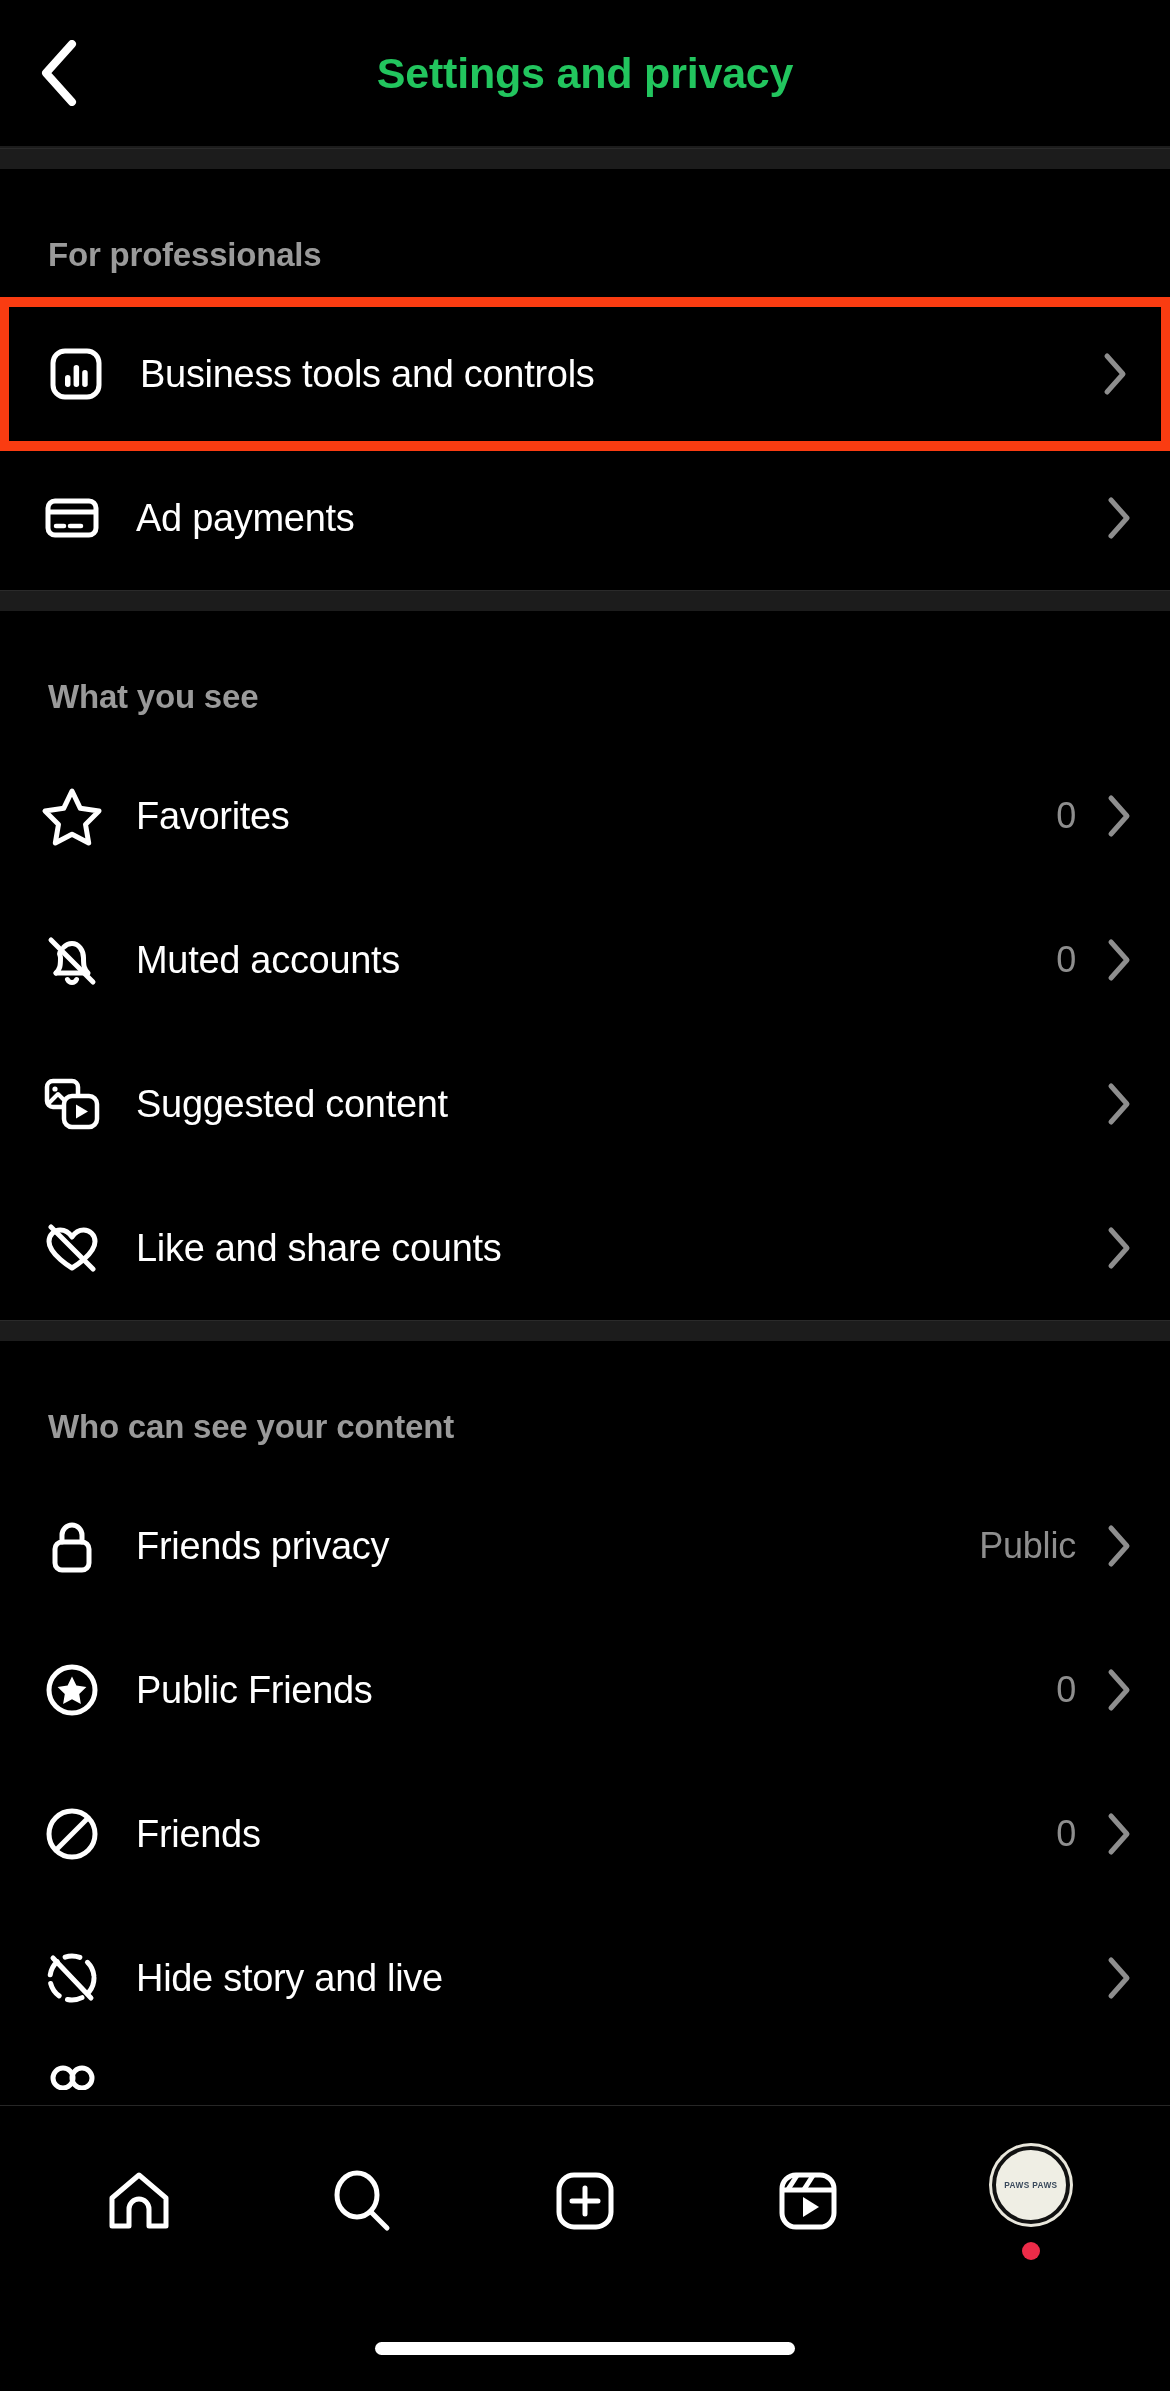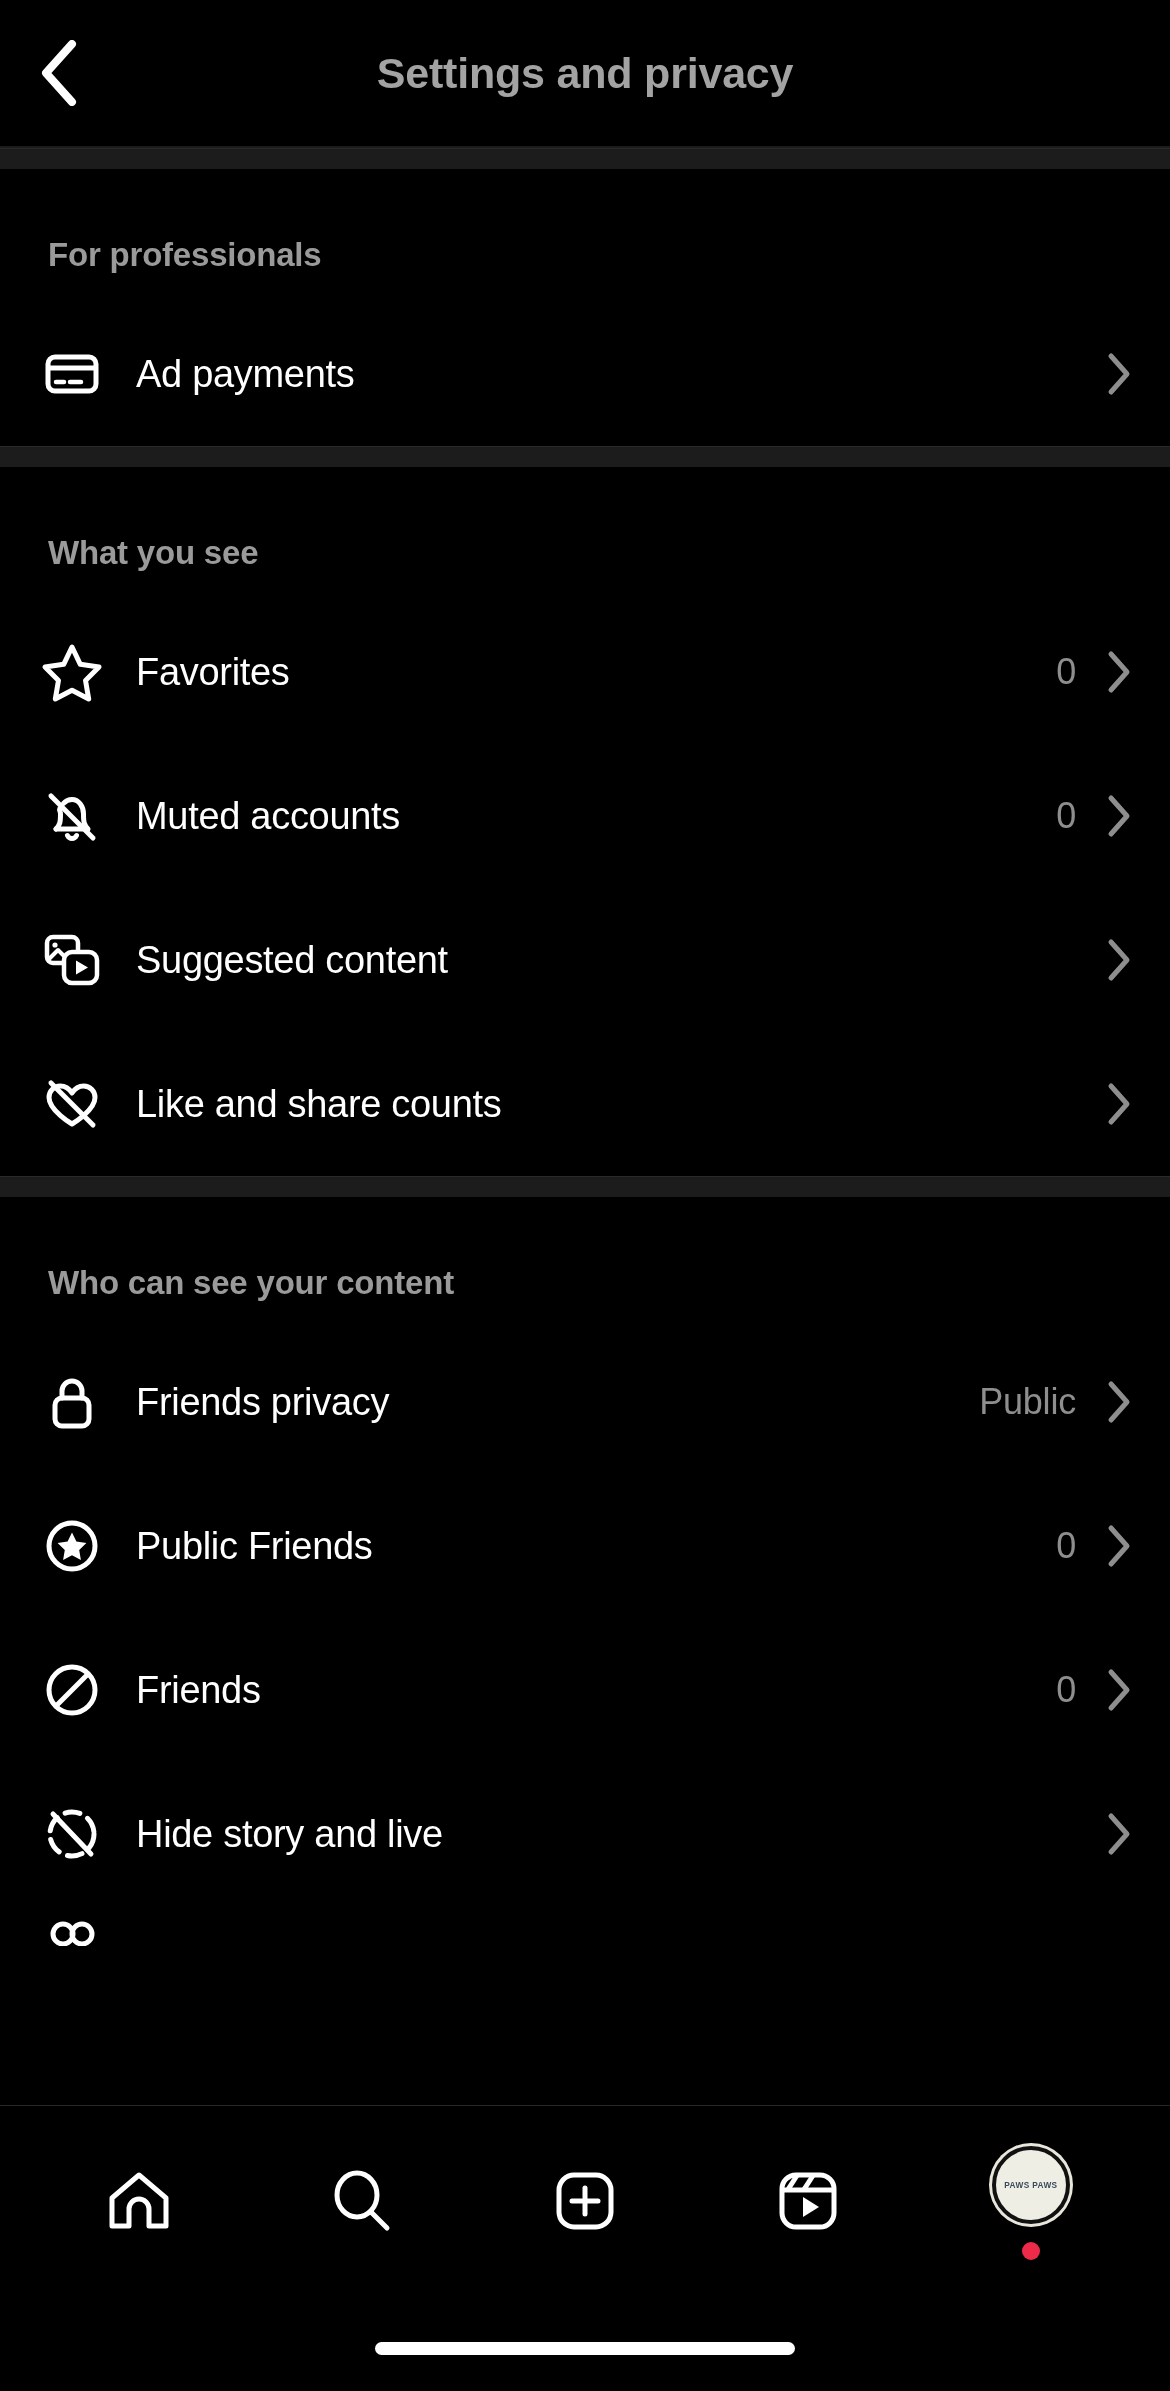--- a/index.html
+++ b/index.html
@@ -16,21 +16,21 @@
     position:relative; height:146px;
     display:flex; align-items:center; justify-content:center;
     background:#000;
   }
   .back-btn {
     position:absolute; left:16px; top:50%; transform:translateY(-50%);
     width:86px; height:86px; display:flex; align-items:center; justify-content:center;
     cursor:pointer;
   }
   .header-title {
-    font-size:43px; font-weight:bold; color:#a3a3a3; letter-spacing:-0.2px;
+    font-size:43px; font-weight:bold; color:#22c55e; letter-spacing:-0.2px;
   }
   .header-rule { height:2px; background:#1c1c1c; }
 
   
   .sep {
     height:22px; background:#1c1c1c;
     border-top:1px solid #2a2a2a; border-bottom:1px solid #000;
   }
 
   
@@ -124,20 +124,36 @@
       </svg>
     </div>
     <div class="header-title">Settings and privacy</div>
   </div>
   <div class="header-rule"></div>
 
   <div class="sep"></div>
   <div class="section">
     <div class="section-title">For professionals</div>
 
+    <div class="row highlight">
+      <div class="row-icon">
+        <svg width="62" height="62" viewBox="0 0 62 62" fill="none">
+          <rect x="8" y="8" width="46" height="46" rx="12" stroke="#fff" stroke-width="5"></rect>
+          <rect x="20" y="32" width="5.5" height="12" rx="2.7" fill="#fff"></rect>
+          <rect x="28.6" y="22" width="5.5" height="22" rx="2.7" fill="#fff"></rect>
+          <rect x="37.2" y="27" width="5.5" height="17" rx="2.7" fill="#fff"></rect>
+        </svg>
+      </div>
+      <div class="row-label">Business tools and controls</div>
+      <div class="chev">
+        <svg width="26" height="44" viewBox="0 0 26 44" fill="none">
+          <path d="M5 4 L21 22 L5 40" stroke="#8e8e8e" stroke-width="5" stroke-linecap="round" stroke-linejoin="round"></path>
+        </svg>
+      </div>
+    </div>
 
     <div class="row">
       <div class="row-icon">
         <svg width="62" height="62" viewBox="0 0 62 62" fill="none">
           <rect x="7" y="14" width="48" height="34" rx="7" stroke="#fff" stroke-width="5"></rect>
           <path d="M7 25 H55" stroke="#fff" stroke-width="5"></path>
           <path d="M15 39 H23" stroke="#fff" stroke-width="4.5" stroke-linecap="round"></path>
           <path d="M29 39 H40" stroke="#fff" stroke-width="4.5" stroke-linecap="round"></path>
         </svg>
       </div>

